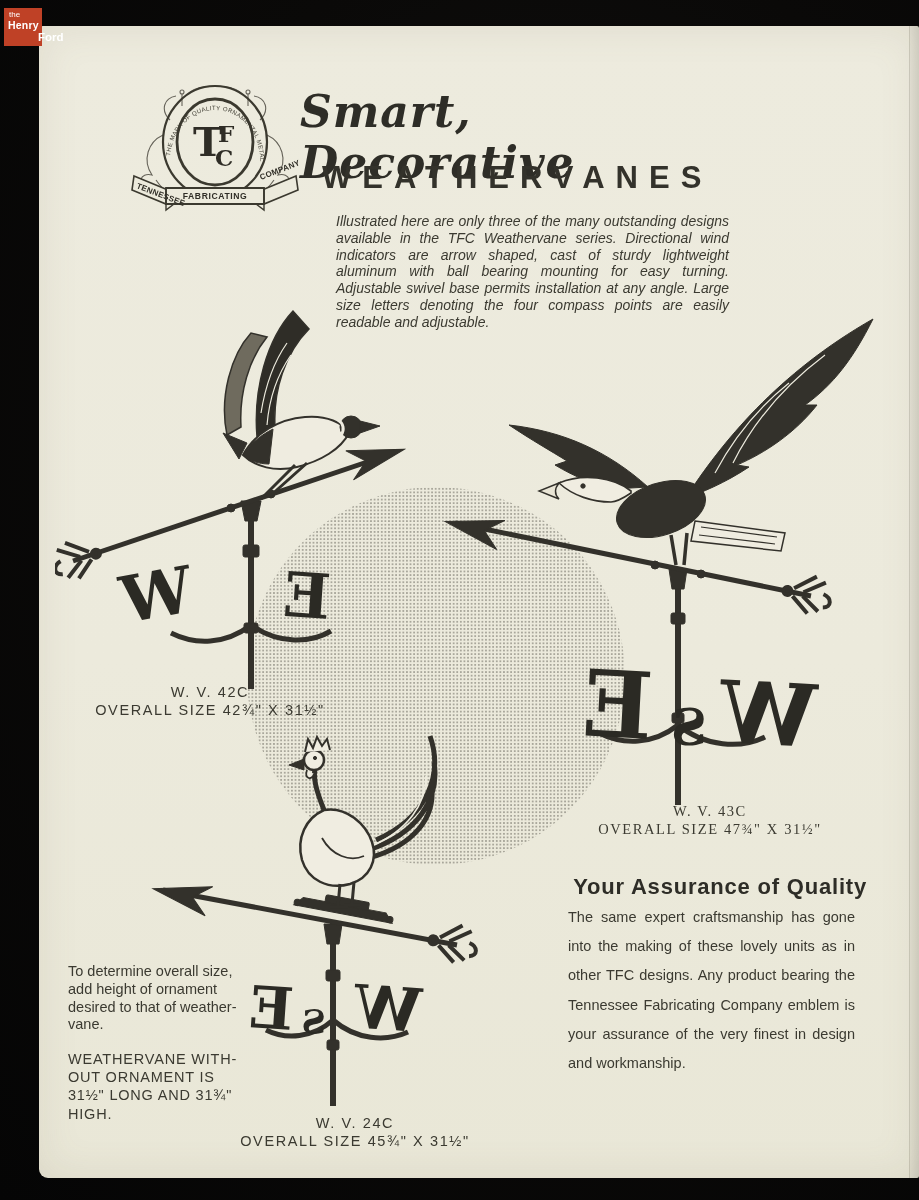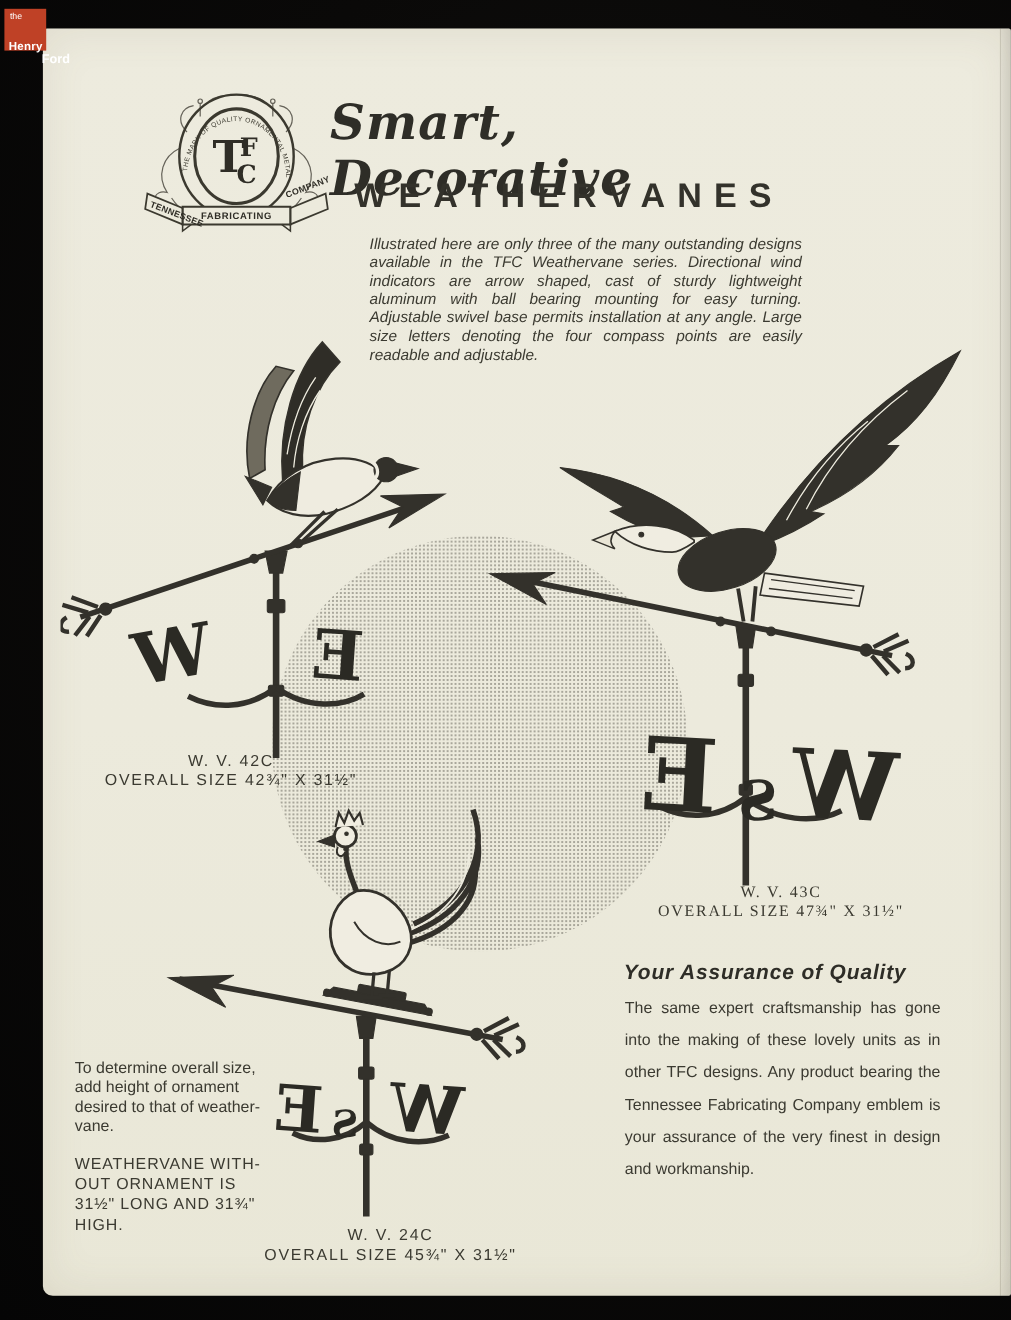--- a/index.html
+++ b/index.html
@@ -8,21 +8,21 @@
     background:radial-gradient(ellipse at 60% 40%, #111110 0%, #0a0908 55%, #050505 100%);
     font-family:"Liberation Sans", sans-serif;
   }
   
   .hf-logo{
     position:absolute; left:4px; top:8px; width:38px; height:38px;
     background:#bf4126; color:#fff; padding:2px 0 0 4px; box-sizing:border-box;
     line-height:1; z-index:5;
   }
   .hf-the{font-size:8px; display:block; margin:1px 0 0 1px;}
-  .hf-henry{font-size:10.5px; font-weight:bold; display:block; margin-top:18px; letter-spacing:.2px;}
+  .hf-henry{font-size:10.5px; font-weight:bold; display:block; margin-top:1px; letter-spacing:.2px;}
   .hf-ford{font-size:11.5px; font-weight:bold; display:block; margin-top:1px;padding-left:30px;}
   
   .paper{
     position:absolute; left:39px; top:26px; width:880px; height:1152px;
     background:linear-gradient(180deg,#edebde 0%, #eceadc 55%, #e9e7d7 100%);
     border-radius:4px 2px 2px 9px;
     box-shadow:inset 0 0 40px rgba(120,110,80,.12);
     z-index:1;
   }
   .paper-crease{
@@ -58,22 +58,22 @@
   .intro p{margin:12px;font-style:italic;}
   .vane-label{
     position:absolute; text-align:center; color:#3b3a31; z-index:4;
     font-size:14.5px; letter-spacing:1.6px; line-height:17.5px;
   }
   .label-duck{left:95px; top:684px; width:230px;}
   .label-eagle{left:575px; top:803px; width:270px;font-family:Liberation Serif, serif;}
   .label-rooster{left:215px; top:1115px; width:280px;}
   .quality-head{
     position:absolute; left:567px; top:874px; width:300px;
-    font-weight:bold; font-style:italic; font-size:19px; color:#2e2d27;
-    letter-spacing:.8px; z-index:4;
+    font-weight:bold; font-size:22px; color:#2e2d27;
+    letter-spacing:.8px; z-index:4;text-align:right;
   }
   .quality-body{
     position:absolute; left:568px; top:903px; width:287px;
     font-size:14.5px; line-height:29.2px; text-align:justify; color:#3b3a31; z-index:4;
   }
   .note1{
     position:absolute; left:68px; top:963px; width:235px;
     font-size:14.5px; line-height:17.8px; color:#3b3a31; z-index:4;
   }
   .note2{

